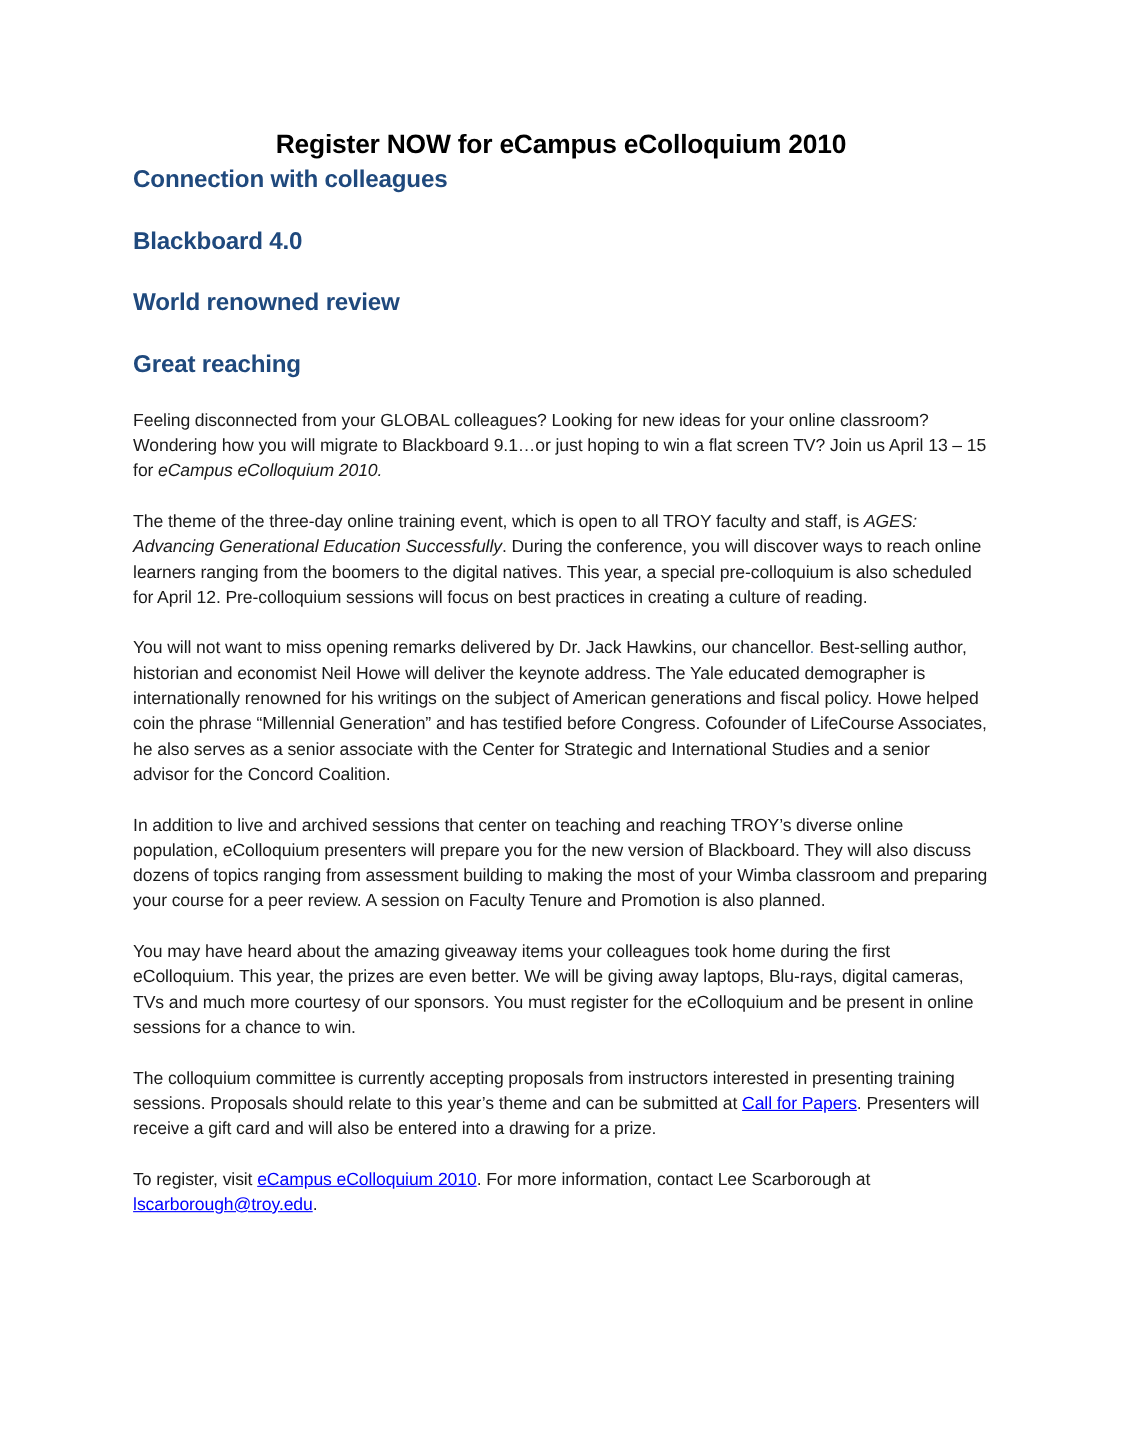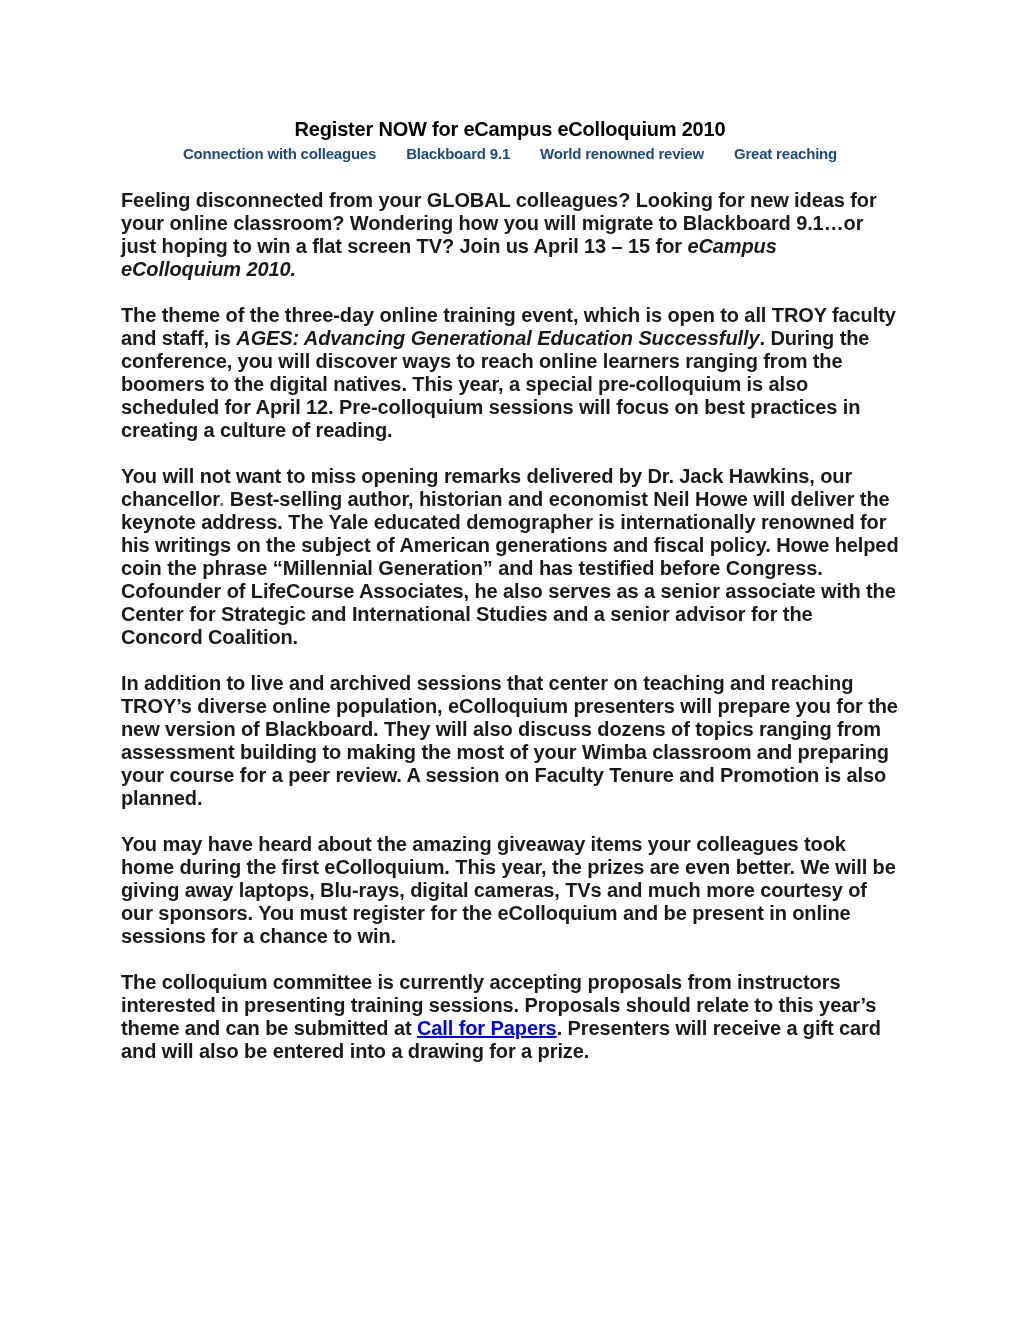--- a/index.html
+++ b/index.html
@@ -15,66 +15,67 @@
   }
   .page {
     box-sizing: border-box;
     width: 1020px;
     height: 1320px;
     padding: 118px 121px 0 121px;
     background: #ffffff;
   }
   .doc-title {
     margin: 0 0 4px 0;
-    font-size: 20px;
+    font-size: 24px;
     font-weight: bold;
     text-align: center;
     color: #000000;
     letter-spacing: -0.2px;
   }
   .doc-subtitle {
     display: flex;
     justify-content: center;
     gap: 30px;
-    font-size: 15px;
+    font-size: 22px;
     font-weight: bold;
     color: var(--subtitle-color, #1F497D);
     margin: 0 0 27px 0;
     letter-spacing: -0.2px;
+    flex-direction: column;
   }
   .doc-body p {
     margin: 0 0 23px 0;
-    font-size: 20px;
+    font-size: 16px;
     line-height: 23px;
     letter-spacing: -0.1px;
-    font-weight: bold;
   }
   .run-normal { color: var(--text-color, #1a1a1a); }
   .run-italic { font-style: italic; color: var(--text-color, #1a1a1a); }
   .run-link {
     color: var(--link-color, #0000FF);
     text-decoration: underline;
     cursor: pointer;
   }
   .run-blue-period { color: var(--blue-period-color, #4F81BD); }
 </style>
 </head>
 <body>
 
 <div class="page">
   <h1 class="doc-title">Register NOW for eCampus eColloquium 2010</h1>
 
   <div class="doc-subtitle">
       <span>Connection with colleagues</span>
-      <span>Blackboard 9.1</span>
+      <span>Blackboard 4.0</span>
       <span>World renowned review</span>
       <span>Great reaching</span>
     </div>
 
   <div class="doc-body">
       <p><span class="run-normal">Feeling disconnected from your GLOBAL colleagues? Looking for new ideas for your online classroom? Wondering how you will migrate to Blackboard 9.1…or just hoping to win a flat screen TV? Join us April 13 – 15 for </span><span class="run-italic">eCampus eColloquium 2010.</span></p>
       <p><span class="run-normal">The theme of the three-day online training event, which is open to all TROY faculty and staff, is </span><span class="run-italic">AGES: Advancing Generational Education Successfully</span><span class="run-normal">. During the conference, you will discover ways to reach online learners ranging from the boomers to the digital natives. This year, a special pre-colloquium is also scheduled for April 12. Pre-colloquium sessions will focus on best practices in creating a culture of reading.</span></p>
       <p><span class="run-normal">You will not want to miss opening remarks delivered by Dr. Jack Hawkins, our chancellor</span><span class="run-blue-period">.</span><span class="run-normal"> Best-selling author, historian and economist Neil Howe will deliver the keynote address. The Yale educated demographer is internationally renowned for his writings on the subject of American generations and fiscal policy. Howe helped coin the phrase “Millennial Generation” and has testified before Congress. Cofounder of LifeCourse Associates, he also serves as a senior associate with the Center for Strategic and International Studies and a senior advisor for the Concord Coalition.</span></p>
       <p><span class="run-normal">In addition to live and archived sessions that center on teaching and reaching TROY’s diverse online population, eColloquium presenters will prepare you for the new version of Blackboard. They will also discuss dozens of topics ranging from assessment building to making the most of your Wimba classroom and preparing your course for a peer review. A session on Faculty Tenure and Promotion is also planned.</span></p>
       <p><span class="run-normal">You may have heard about the amazing giveaway items your colleagues took home during the first eColloquium. This year, the prizes are even better. We will be giving away laptops, Blu-rays, digital cameras, TVs and much more courtesy of our sponsors. You must register for the eColloquium and be present in online sessions for a chance to win.</span></p>
       <p><span class="run-normal">The colloquium committee is currently accepting proposals from instructors interested in presenting training sessions. Proposals should relate to this year’s theme and can be submitted at </span><a class="run-link">Call for Papers</a><span class="run-normal">. Presenters will receive a gift card and will also be entered into a drawing for a prize.</span></p>
+      <p><span class="run-normal">To register, visit </span><a class="run-link">eCampus eColloquium 2010</a><span class="run-normal">. For more information, contact Lee Scarborough at </span><a class="run-link">lscarborough@troy.edu</a><span class="run-normal">.</span></p>
     </div>
 </div>
 
 </body></html>

